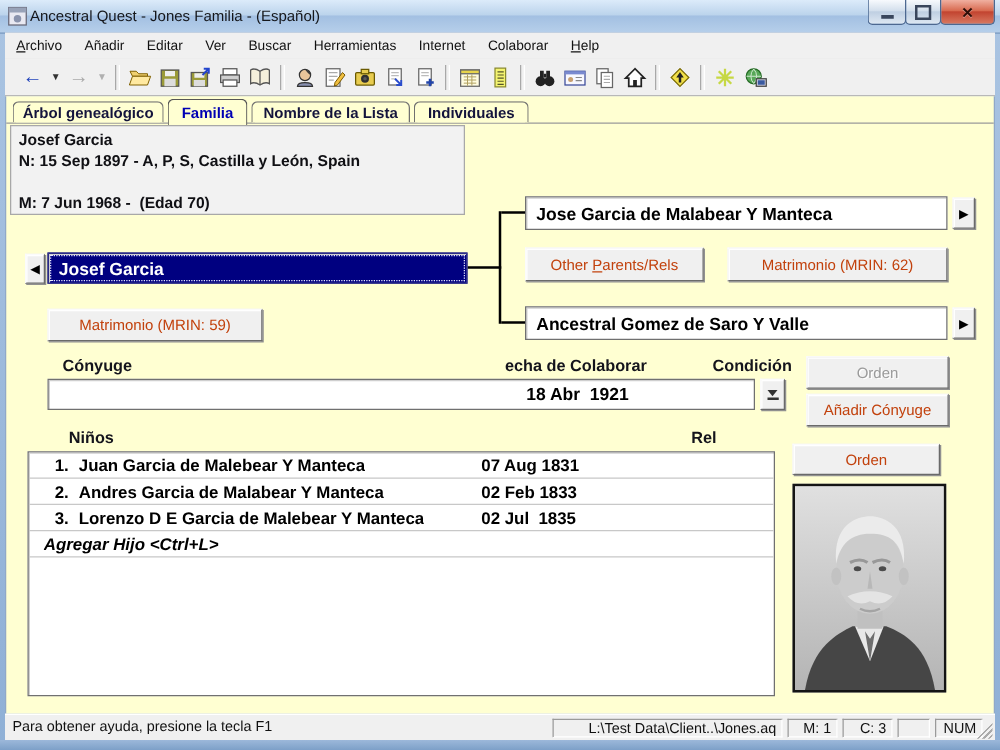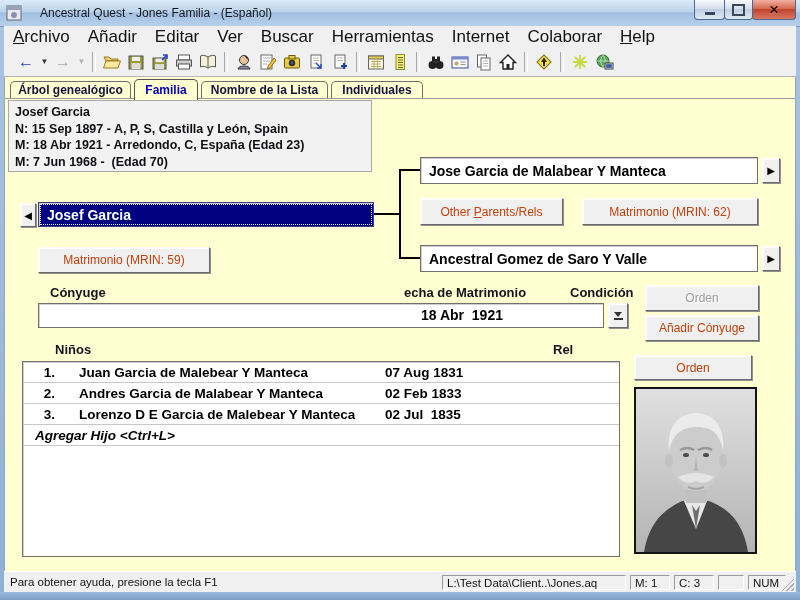--- a/index.html
+++ b/index.html
@@ -17,21 +17,21 @@
   .winbtn{height:19px;border:1px solid #4d6890;border-top:none;border-radius:0 0 4px 4px;
     display:flex;align-items:center;justify-content:center;margin-left:-1px;
     background:linear-gradient(180deg,#f7fafd 0%,#d3dfec 45%,#bfcfe2 50%,#dee8f2 100%);}
   .winbtn.close{background:linear-gradient(180deg,#f0b0a0 0%,#d86a50 45%,#c24430 50%,#d87860 100%);}
   .glyph-min{width:10px;height:3px;background:#39465c;margin-top:8px;}
   .glyph-max{width:9px;height:8px;border:2px solid #39465c;}
   .glyph-close{font-size:12px;font-weight:bold;color:#2e0e08;text-shadow:0 1px 0 rgba(255,255,255,.35);}
 
   
   .menubar{left:4px;top:26px;width:792px;height:21px;background:#f0f0f0;
-    display:flex;align-items:center;font-size:17px;color:#111;border-bottom:1px solid #e2e2e2;}
+    display:flex;align-items:center;font-size:11px;color:#111;border-bottom:1px solid #e2e2e2;}
   .menu-item{padding:2px 9px;cursor:default;}
   .menu-item .key{text-decoration:underline;}
 
   
   .toolbar{left:4px;top:47px;width:792px;height:30px;background:#f0f0f0;
     display:flex;align-items:center;border-bottom:1px solid #b8b8b8;padding-left:10px;box-sizing:border-box;}
   .tbtn{width:24px;height:24px;display:flex;align-items:center;justify-content:center;}
   .tbtn.narrow{width:13px;}
   .tsep{width:2px;height:20px;margin:0 4px;border-left:1px solid #a8a8a8;border-right:1px solid #fff;}
   .arrow-back{font-size:16px;font-weight:bold;color:#2244bb;line-height:1;}
@@ -81,49 +81,49 @@
   .spin{display:flex;flex-direction:column;align-items:center;justify-content:center;}
   .spin .tri{width:0;height:0;border-left:4px solid transparent;border-right:4px solid transparent;border-top:5px solid #333;}
   .spin .bar{width:9px;height:2px;background:#333;margin-top:1px;}
 
   
   .childbox{left:22px;top:361px;width:598px;height:196px;background:#fff;border:1px solid #707070;
     box-shadow:inset 1px 1px 0 #cfcfcf;box-sizing:border-box;overflow:hidden;}
   .crow{position:relative;height:20px;border-bottom:1px solid #c8c8c8;display:flex;align-items:center;
     font-size:13.5px;font-weight:bold;color:#000;}
   .crow .num{width:22px;text-align:right;margin-left:10px;}
-  .crow .cname{margin-left:24px;max-width:312px;white-space:nowrap;overflow:hidden;}
+  .crow .cname{margin-left:8px;max-width:312px;white-space:nowrap;overflow:hidden;}
   .crow .cdate{position:absolute;left:362px;white-space:pre;}
   .crow.addrow{font-style:italic;padding-left:12px;}
   .crow.addrow .cname{margin-left:0;max-width:none;}
 
   
   .photo{left:634px;top:387px;width:123px;height:167px;border:2px solid #141414;box-sizing:border-box;background:#c8c8c8;}
 
   
   .statusbar{left:4px;top:571px;width:792px;height:21px;background:#f0f0f0;border-top:1px solid #fff;
     font-size:11.5px;color:#111;}
   .spanel{position:absolute;top:3px;height:15px;border:1px solid;border-color:#9a9a9a #fff #fff #9a9a9a;
-    display:flex;align-items:center;padding:0 4px;box-sizing:border-box;white-space:pre;}
+    display:flex;align-items:center;padding:0 4px;box-sizing:border-box;white-space:pre;justify-content:flex-end;}
   .grip{position:absolute;right:2px;top:6px;width:13px;height:13px;
     background:linear-gradient(135deg,transparent 50%,#aaa 50%,#aaa 57%,transparent 57%,transparent 68%,#aaa 68%,#aaa 75%,transparent 75%,transparent 86%,#aaa 86%,#aaa 93%,transparent 93%);}
   .bottomframe{left:0;top:592px;width:800px;height:8px;background:linear-gradient(180deg,#9cb8da,#7da0c8);}
 </style>
 </head>
 <body>
 
 <div class="app">
 
   <div class="abs titlebar">
     <svg class="abs" style="left:6px;top:5px" width="16" height="16">
       <rect x="1" y="1" width="14" height="14" fill="#e9e9f2" stroke="#667"></rect>
       <rect x="1" y="1" width="14" height="4" fill="#98a2b8"></rect>
       <circle cx="8" cy="10" r="3" fill="#8a93ad"></circle>
     </svg>
-    <span class="title-text" style="margin-left:40px">Ancestral Quest - Jones Familia - (Español)</span>
+    <span class="title-text" style="margin-left:24px">Ancestral Quest - Jones Familia - (Español)</span>
     <div class="winbtns">
       <div class="winbtn" style="width:29px">
           <div class="glyph-min"></div>
         </div>
       <div class="winbtn" style="width:27px">
           <div class="glyph-max"></div>
         </div>
       <div class="winbtn close" style="width:42px">
           <span class="glyph-close">✕</span>
         </div>
@@ -295,42 +295,42 @@
   </div>
 
   <div class="abs content"></div>
   <div class="abs tabline"></div>
 
   <div class="tab" style="left:10px;width:121px">Árbol genealógico</div>
   <div class="tab active" style="left:134px;width:64px">Familia</div>
   <div class="tab" style="left:201px;width:127px">Nombre de la Lista</div>
   <div class="tab" style="left:331px;width:92px">Individuales</div>
 
-  <div class="abs infobox"><span>Josef Garcia</span><br><span>N: 15 Sep 1897 - A, P, S, Castilla y León, Spain</span><br><span>M: 18 Abr 1921 - Arredondo, C, España (Edad 23)</span><br><span>M: 7 Jun 1968 -  (Edad 70)</span></div>
+  <div class="abs infobox"><span>Josef Garcia</span><br><span>N: 15 Sep 1897 - A, P, S, Castilla y León, Spain</span><br><br><span>M: 7 Jun 1968 -  (Edad 70)</span></div>
 
   <div class="abs cline" style="left:374px;top:213px;width:27px;height:2px"></div>
   <div class="abs cline" style="left:399px;top:169px;width:2px;height:90px"></div>
   <div class="abs cline" style="left:401px;top:169px;width:19px;height:2px"></div>
   <div class="abs cline" style="left:401px;top:257px;width:19px;height:2px"></div>
 
   <div class="abs namebox" style="left:420px;top:157px;width:338px;height:27px">Jose Garcia de Malabear Y Manteca</div>
   <div class="abs btn arrowbtn" style="left:762px;top:158px;width:18px;height:25px"><span>▶</span></div>
 
   <div class="abs btn" style="left:420px;top:198px;width:143px;height:27px"><span>Other </span><span style="text-decoration:underline">P</span><span>arents/Rels</span></div>
   <div class="abs btn" style="left:582px;top:198px;width:176px;height:27px">Matrimonio (MRIN: 62)</div>
 
   <div class="abs btn arrowbtn" style="left:20px;top:203px;width:16px;height:24px"><span>◀</span></div>
   <div class="abs namebox personbox" style="left:38px;top:202px;width:336px;height:25px">Josef Garcia</div>
   <div class="abs btn" style="left:38px;top:247px;width:172px;height:26px">Matrimonio (MRIN: 59)</div>
 
   <div class="abs namebox" style="left:420px;top:245px;width:338px;height:27px">Ancestral Gomez de Saro Y Valle</div>
   <div class="abs btn arrowbtn" style="left:762px;top:246px;width:18px;height:25px"><span>▶</span></div>
 
   <div class="flabel" style="left:50px;top:285px">Cónyuge</div>
-  <div class="flabel" style="left:404px;top:285px">echa de Matrimonio</div>
+  <div class="flabel" style="left:404px;top:285px">echa de Colaborar</div>
   <div class="flabel" style="left:570px;top:285px">Condición</div>
   <div class="abs spouse-input">
     <span class="spouse-date">18 Abr  1921</span>
   </div>
   <div class="abs btn spin" style="left:608px;top:303px;width:20px;height:25px"><div class="tri"></div><div class="bar"></div></div>
   <div class="abs btn disabled" style="left:645px;top:285px;width:114px;height:26px">Orden</div>
   <div class="abs btn" style="left:645px;top:315px;width:114px;height:26px">Añadir Cónyuge</div>
 
   <div class="flabel" style="left:55px;top:342px">Niños</div>
   <div class="flabel" style="left:553px;top:342px">Rel</div>

